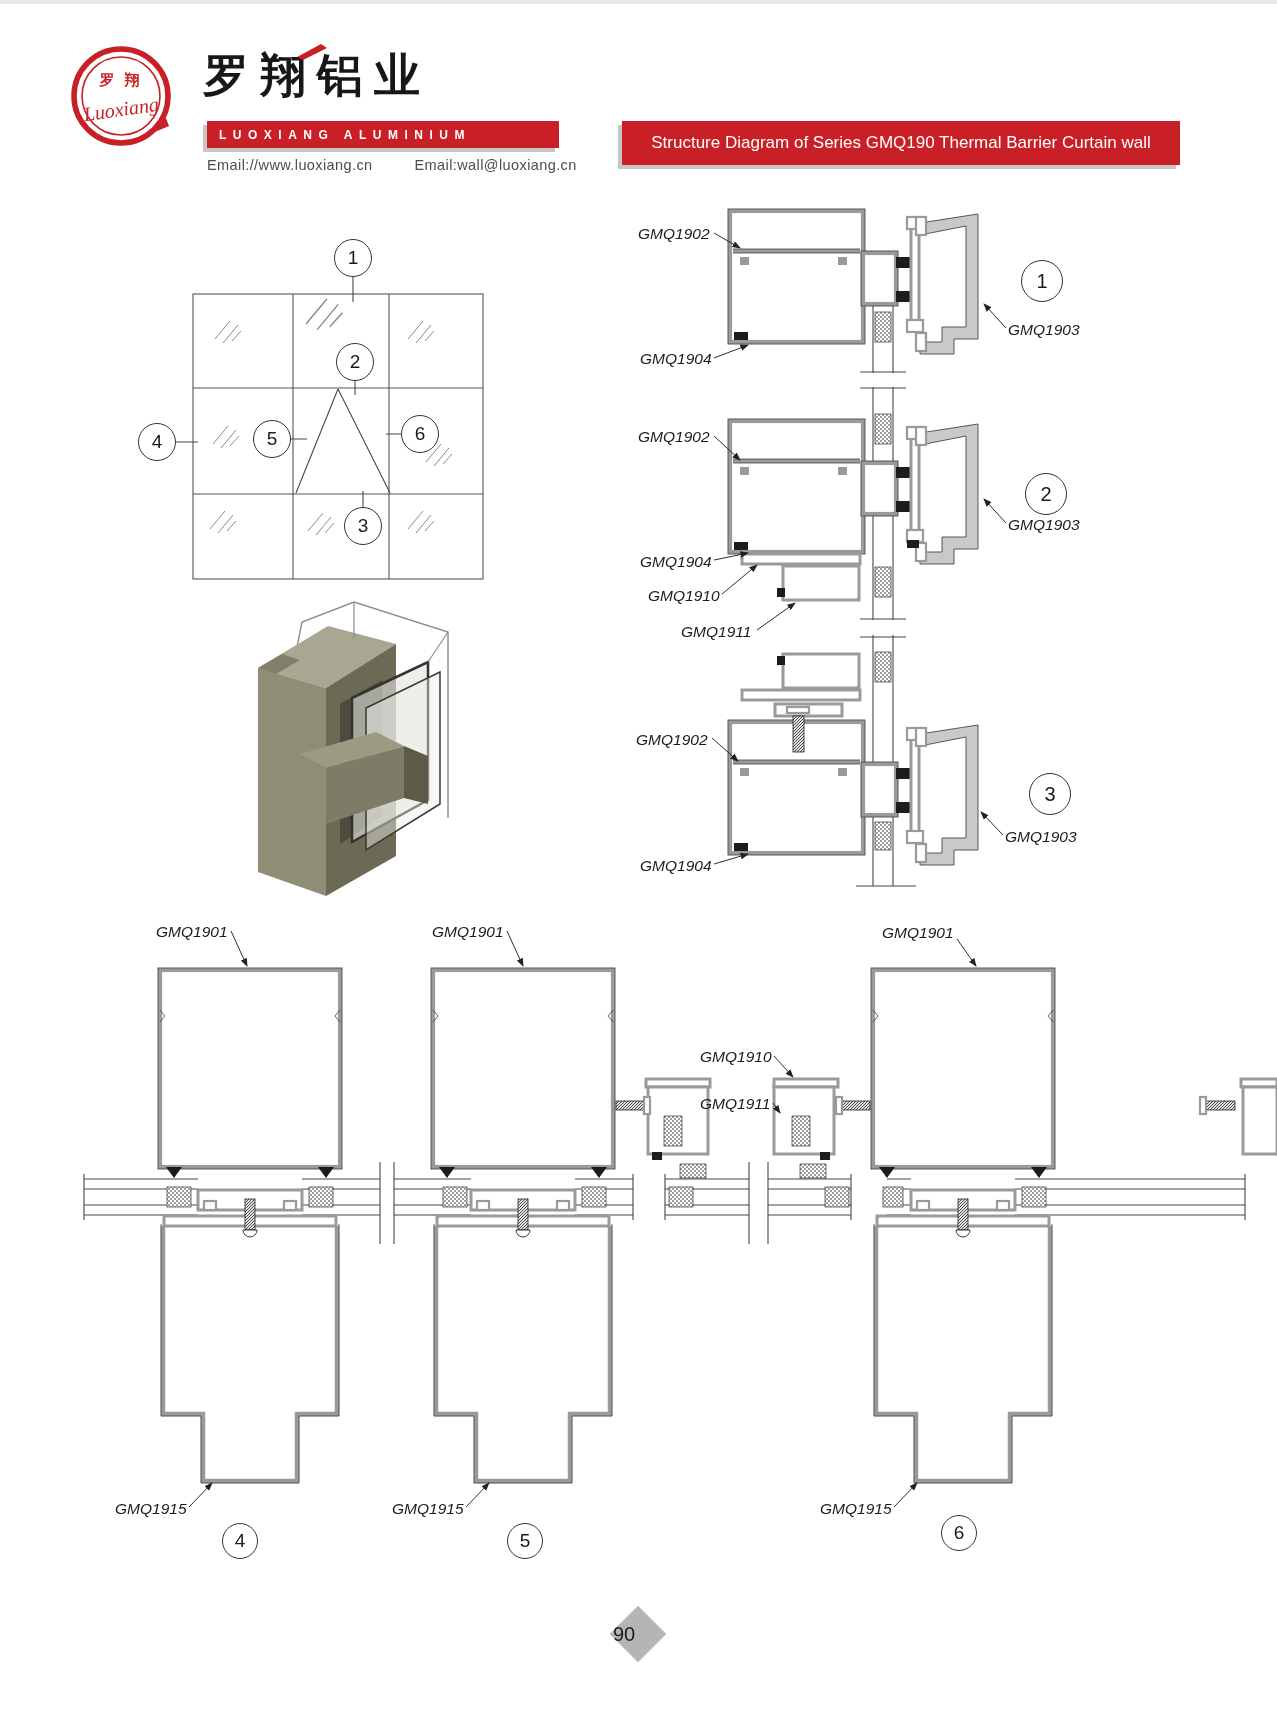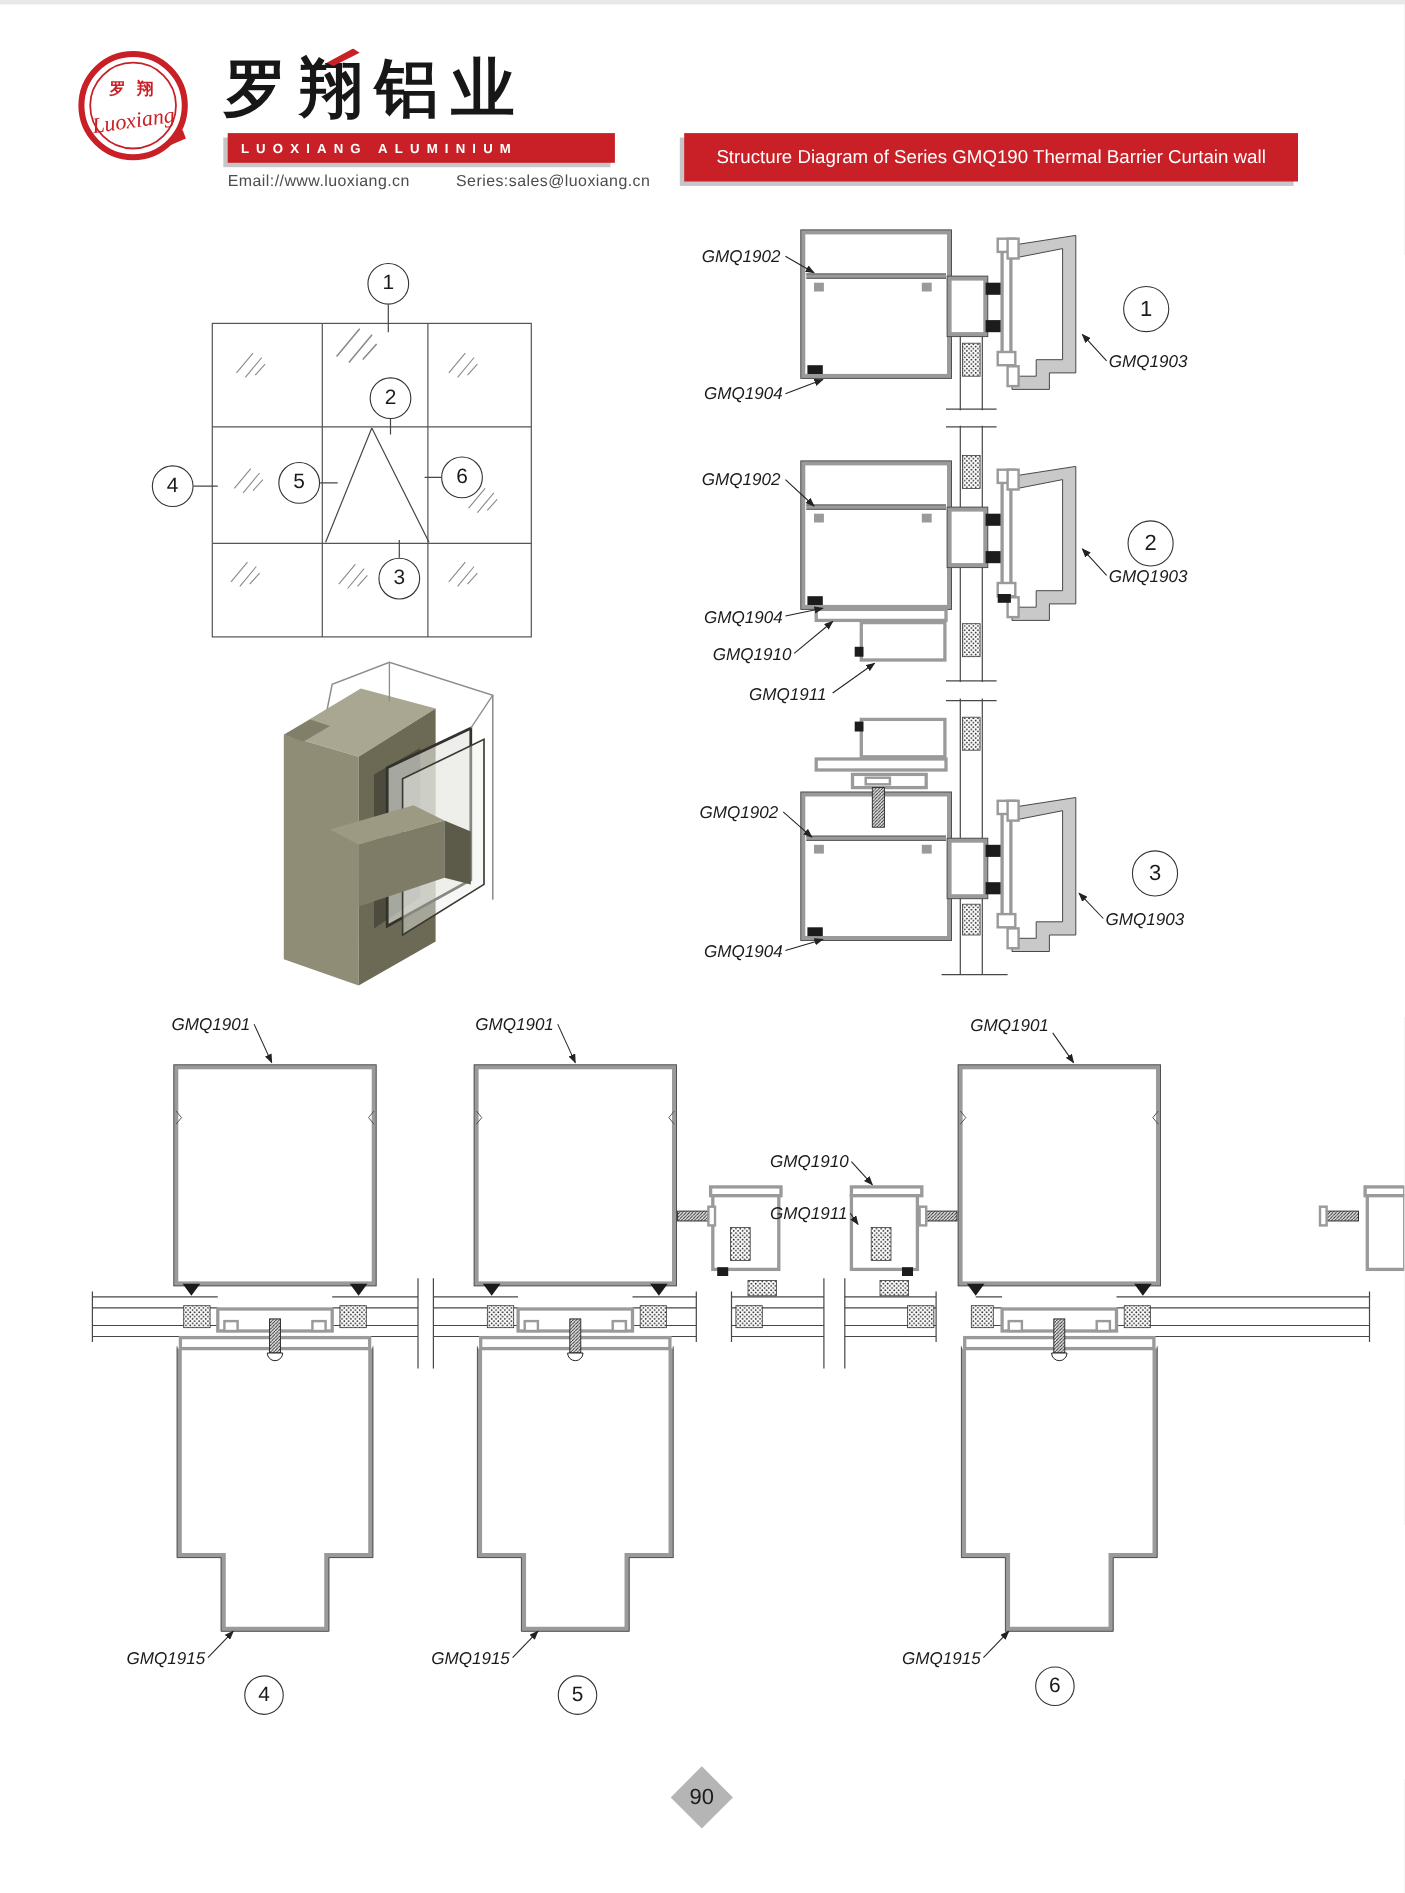--- a/index.html
+++ b/index.html
@@ -2,21 +2,21 @@
 <html style="--brand-red: #c82026;"><head>
 <meta charset="utf-8">
 <style>
   :root{ --brand-red:#c82026; }
   html,body{margin:0;padding:0;background:#e8e8e8;}
   .page{position:relative;width:1277px;height:1721px;background:#ffffff;margin:4px auto;
         font-family:"Liberation Sans", sans-serif;overflow:hidden;}
   .abs{position:absolute;}
   svg.draw{position:absolute;left:0;top:0;z-index:1;}
   
-  .co-cn{left:203px;top:48px;font-size:58px;font-weight:900;color:#171717;
+  .co-cn{left:203px;top:48px;font-size:46px;font-weight:900;color:#171717;
          letter-spacing:11px;line-height:1;z-index:3;}
   .banner-left{left:207px;top:117px;width:352px;height:27px;background:var(--brand-red);
          box-shadow:-4px 4px 0 #c6c6c6;z-index:3;display:flex;align-items:center;}
   .banner-left span{color:#fff;font-weight:bold;font-size:12px;letter-spacing:6.5px;padding-left:12px;white-space:nowrap;}
   .urls{left:207px;top:153px;z-index:3;font-size:14.5px;color:#4d4d4d;letter-spacing:.4px;}
   .urls span{margin-right:42px;}
   .title-cn{right:99px;top:70px;font-size:31px;font-weight:bold;color:#111;z-index:3;
             letter-spacing:2px;white-space:nowrap;}
   .banner-right{left:622px;top:117px;width:558px;height:44px;background:var(--brand-red);
             box-shadow:-4px 4px 0 #c6c6c6;z-index:3;display:flex;align-items:center;justify-content:center;}
@@ -26,21 +26,21 @@
   .plabel{position:absolute;font-size:15.5px;color:#1b1b1b;white-space:nowrap;z-index:2;font-style:italic;}
   .callout{position:absolute;border:1.3px solid #333;border-radius:50%;background:#fff;
            display:flex;align-items:center;justify-content:center;color:#1b1b1b;z-index:2;
            box-sizing:border-box;}
   .c38{width:38px;height:38px;font-size:19px;}
   .c42{width:42px;height:42px;font-size:20px;}
   .c36{width:36px;height:36px;font-size:19px;}
   
   .diamond{left:618px;top:1610px;width:40px;height:40px;background:#b5b5b5;
            transform:rotate(45deg);z-index:2;}
-  .pageno{left:613px;top:1619px;width:50px;text-align:center;font-size:20px;
+  .pageno{left:613px;top:1619px;width:50px;text-align:left;font-size:20px;
           color:#1c1c1c;z-index:3;}
   
   .w4{fill:#fff;stroke:#9a9a9a;stroke-width:4.2;}
   .w4p{fill:none;stroke:#9a9a9a;stroke-width:4.5;}
   .w3{fill:#fff;stroke:#9a9a9a;stroke-width:3;}
   .w2{fill:#fff;stroke:#9a9a9a;stroke-width:2.2;}
   .edge{fill:none;stroke:#4a4a4a;stroke-width:.85;}
   .thin{fill:none;stroke:#474747;stroke-width:1.1;}
   .grid{fill:none;stroke:#555;stroke-width:1.1;}
   .ld{fill:none;stroke:#222;stroke-width:.95;}
@@ -61,21 +61,21 @@
 
   <div class="abs co-cn">罗翔铝业</div>
   <svg class="abs swoosh" width="34" height="16" viewBox="0 0 34 16">
     <polygon points="0,13 24,0 30,4 6,16" fill="#c82026"></polygon>
   </svg>
 
   <div class="abs banner-left">
     <span>LUOXIANG ALUMINIUM</span>
   </div>
   <div class="abs urls">
-    <span>Email://www.luoxiang.cn</span><span>Series:sales@luoxiang.cn</span>
+    <span>Email://www.luoxiang.cn</span><span>Email:wall@luoxiang.cn</span>
   </div>
 
   <div class="abs banner-right">Structure Diagram of Series GMQ190 Thermal Barrier Curtain wall</div>
 
   <svg class="draw" width="1277" height="1721" viewBox="0 0 1277 1721">
     <defs>
       <pattern id="dots" width="4" height="4" patternUnits="userSpaceOnUse">
         <rect width="4" height="4" fill="#fff"></rect>
         <circle cx="1" cy="1" r="0.8" fill="#222"></circle>
           <circle cx="3" cy="3" r="0.8" fill="#222"></circle>

